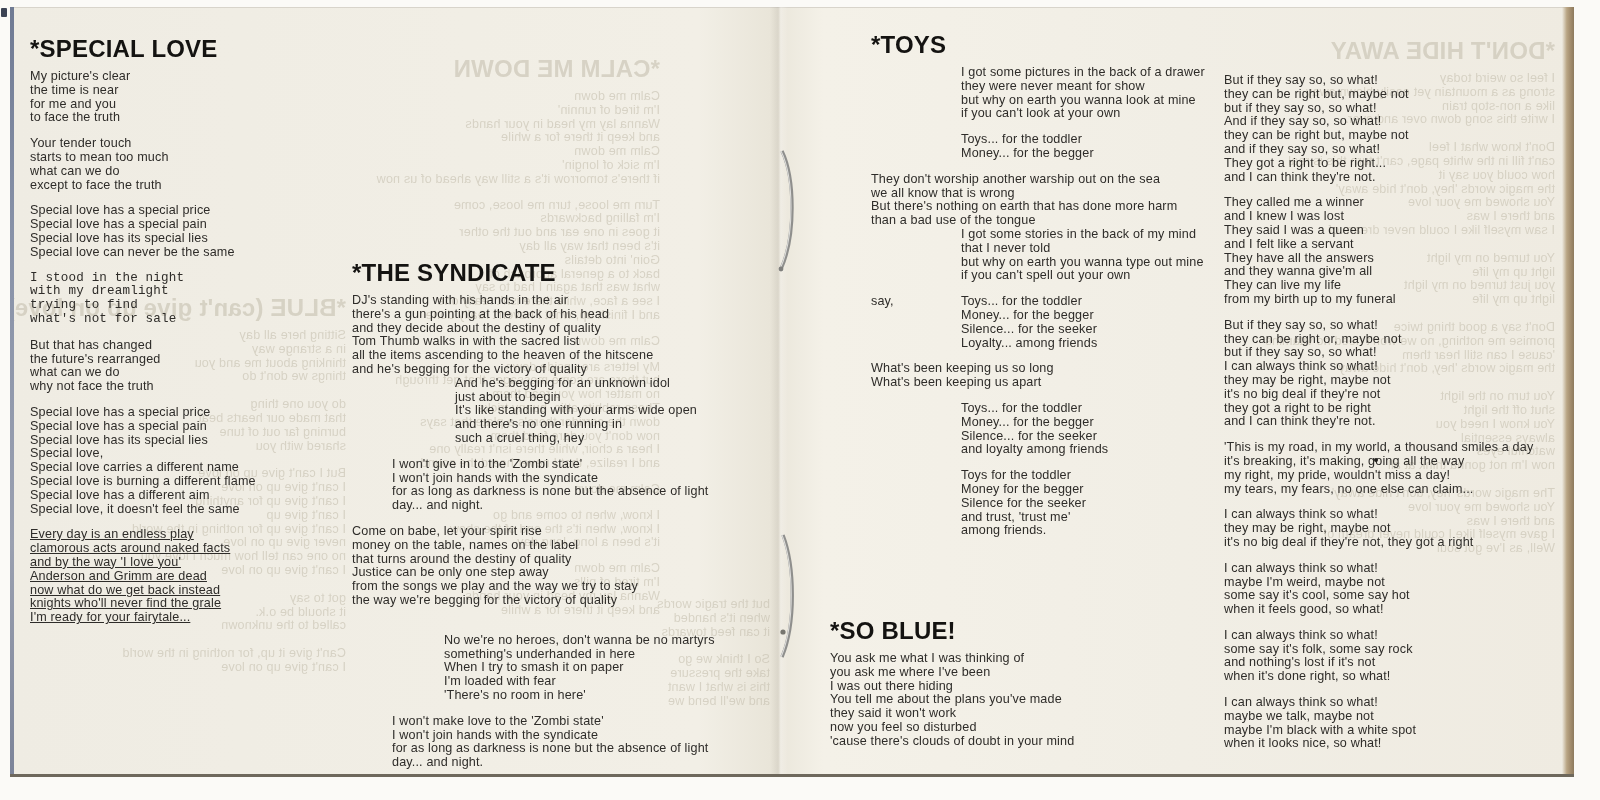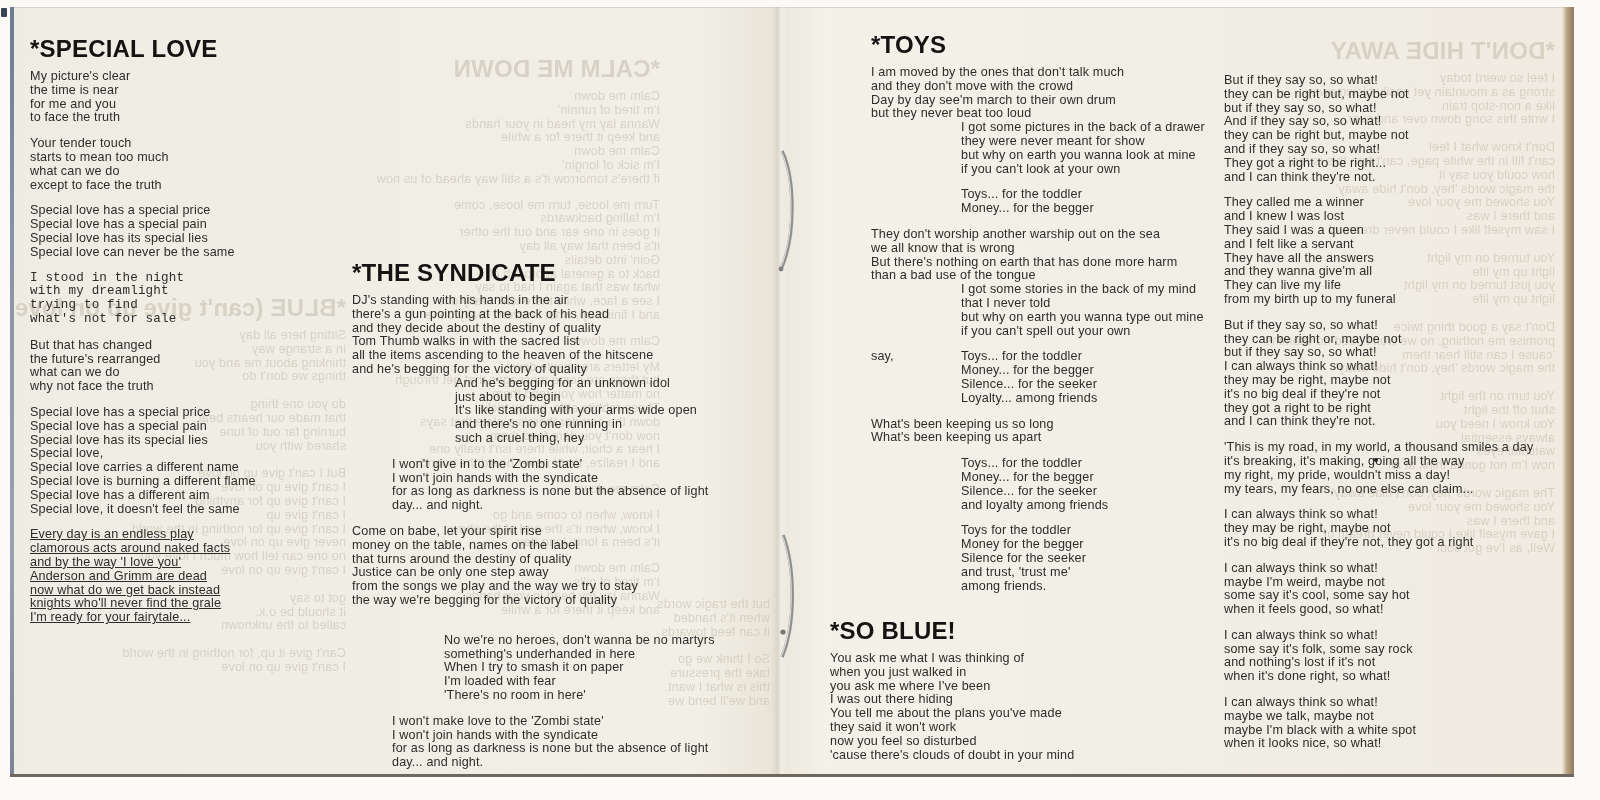--- a/index.html
+++ b/index.html
@@ -302,26 +302,20 @@
           <div class="line">I won't join hands with the syndicate</div>
           <div class="line">for as long as darkness is none but the absence of light</div>
           <div class="line">day... and night.</div>
         </div>
       </div>
   </div>
 
   <div class="col" style="left:861px;top:25px;width:400px;">
     <h1 class="title">*TOYS</h1>
     <div>
-        <div class="stanza" style="margin-top: 0px;">
-          <div class="line">I am moved by the ones that don't talk much</div>
-          <div class="line">and they don't move with the crowd</div>
-          <div class="line">Day by day see'm march to their own drum</div>
-          <div class="line">but they never beat too loud</div>
-        </div>
         <div class="stanza" style="margin-top: 0px; margin-left: 90px;">
           <div class="line">I got some pictures in the back of a drawer</div>
           <div class="line">they were never meant for show</div>
           <div class="line">but why on earth you wanna look at mine</div>
           <div class="line">if you can't look at your own</div>
         </div>
         <div class="stanza" style="margin-top: 12px; margin-left: 90px;">
           <div class="line">Toys... for the toddler</div>
           <div class="line">Money... for the begger</div>
         </div>
@@ -362,21 +356,20 @@
           <div class="line">among friends.</div>
         </div>
       </div>
   </div>
 
   <div class="col" style="left:820px;top:611px;width:400px;">
     <h1 class="title">*SO BLUE!</h1>
     <div>
         <div class="stanza" style="margin-top: 0px;">
           <div class="line">You ask me what I was thinking of</div>
-          <div class="line">when you just walked in</div>
           <div class="line">you ask me where I've been</div>
           <div class="line">I was out there hiding</div>
           <div class="line">You tell me about the plans you've made</div>
           <div class="line">they said it won't work</div>
           <div class="line">now you feel so disturbed</div>
           <div class="line">'cause there's clouds of doubt in your mind</div>
         </div>
       </div>
   </div>
 

